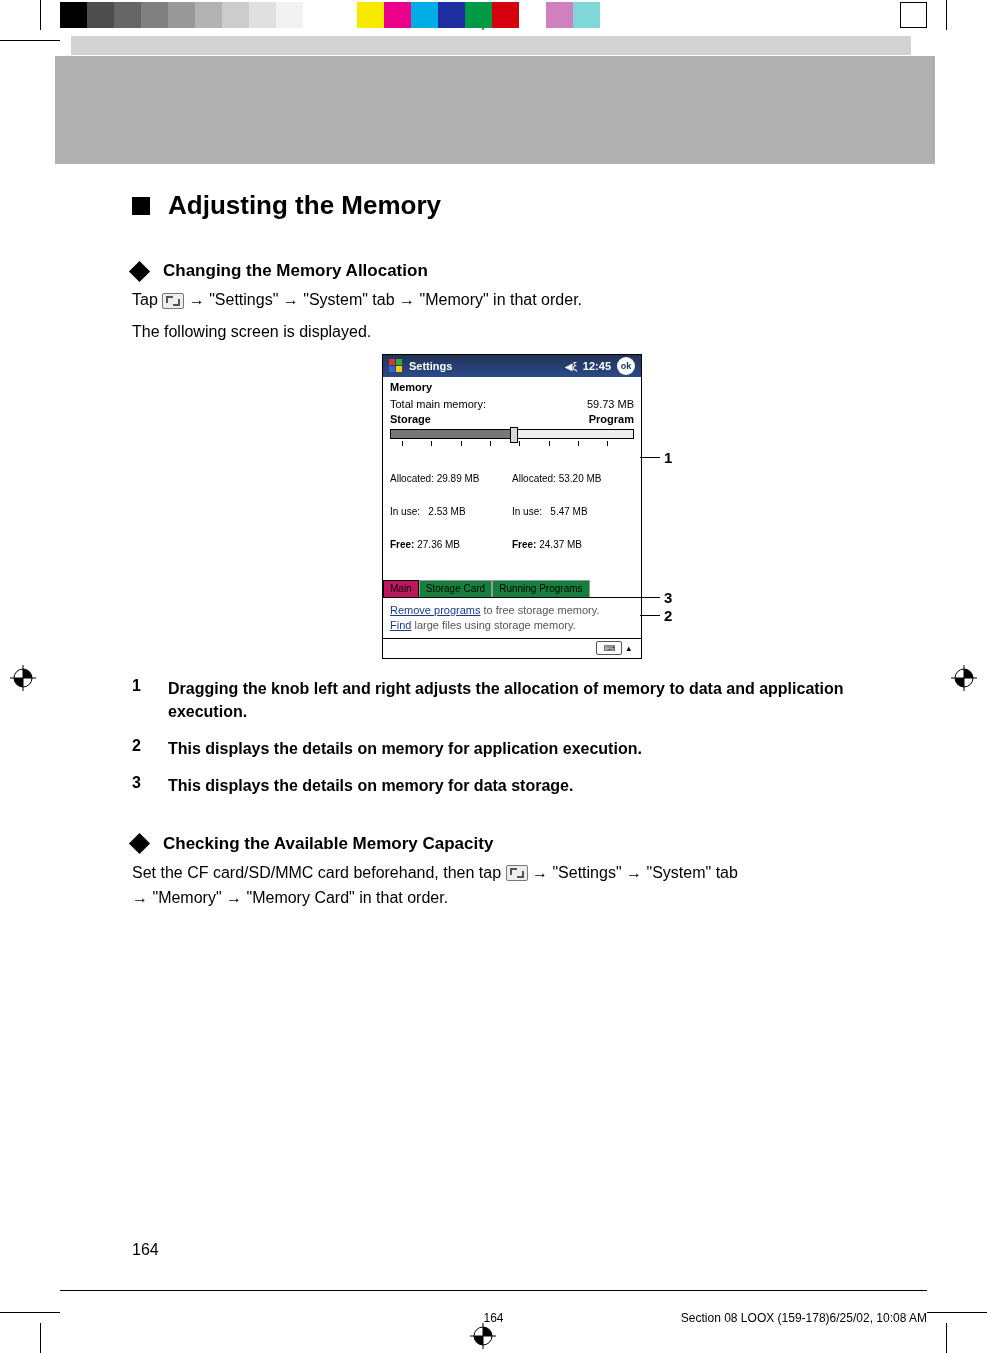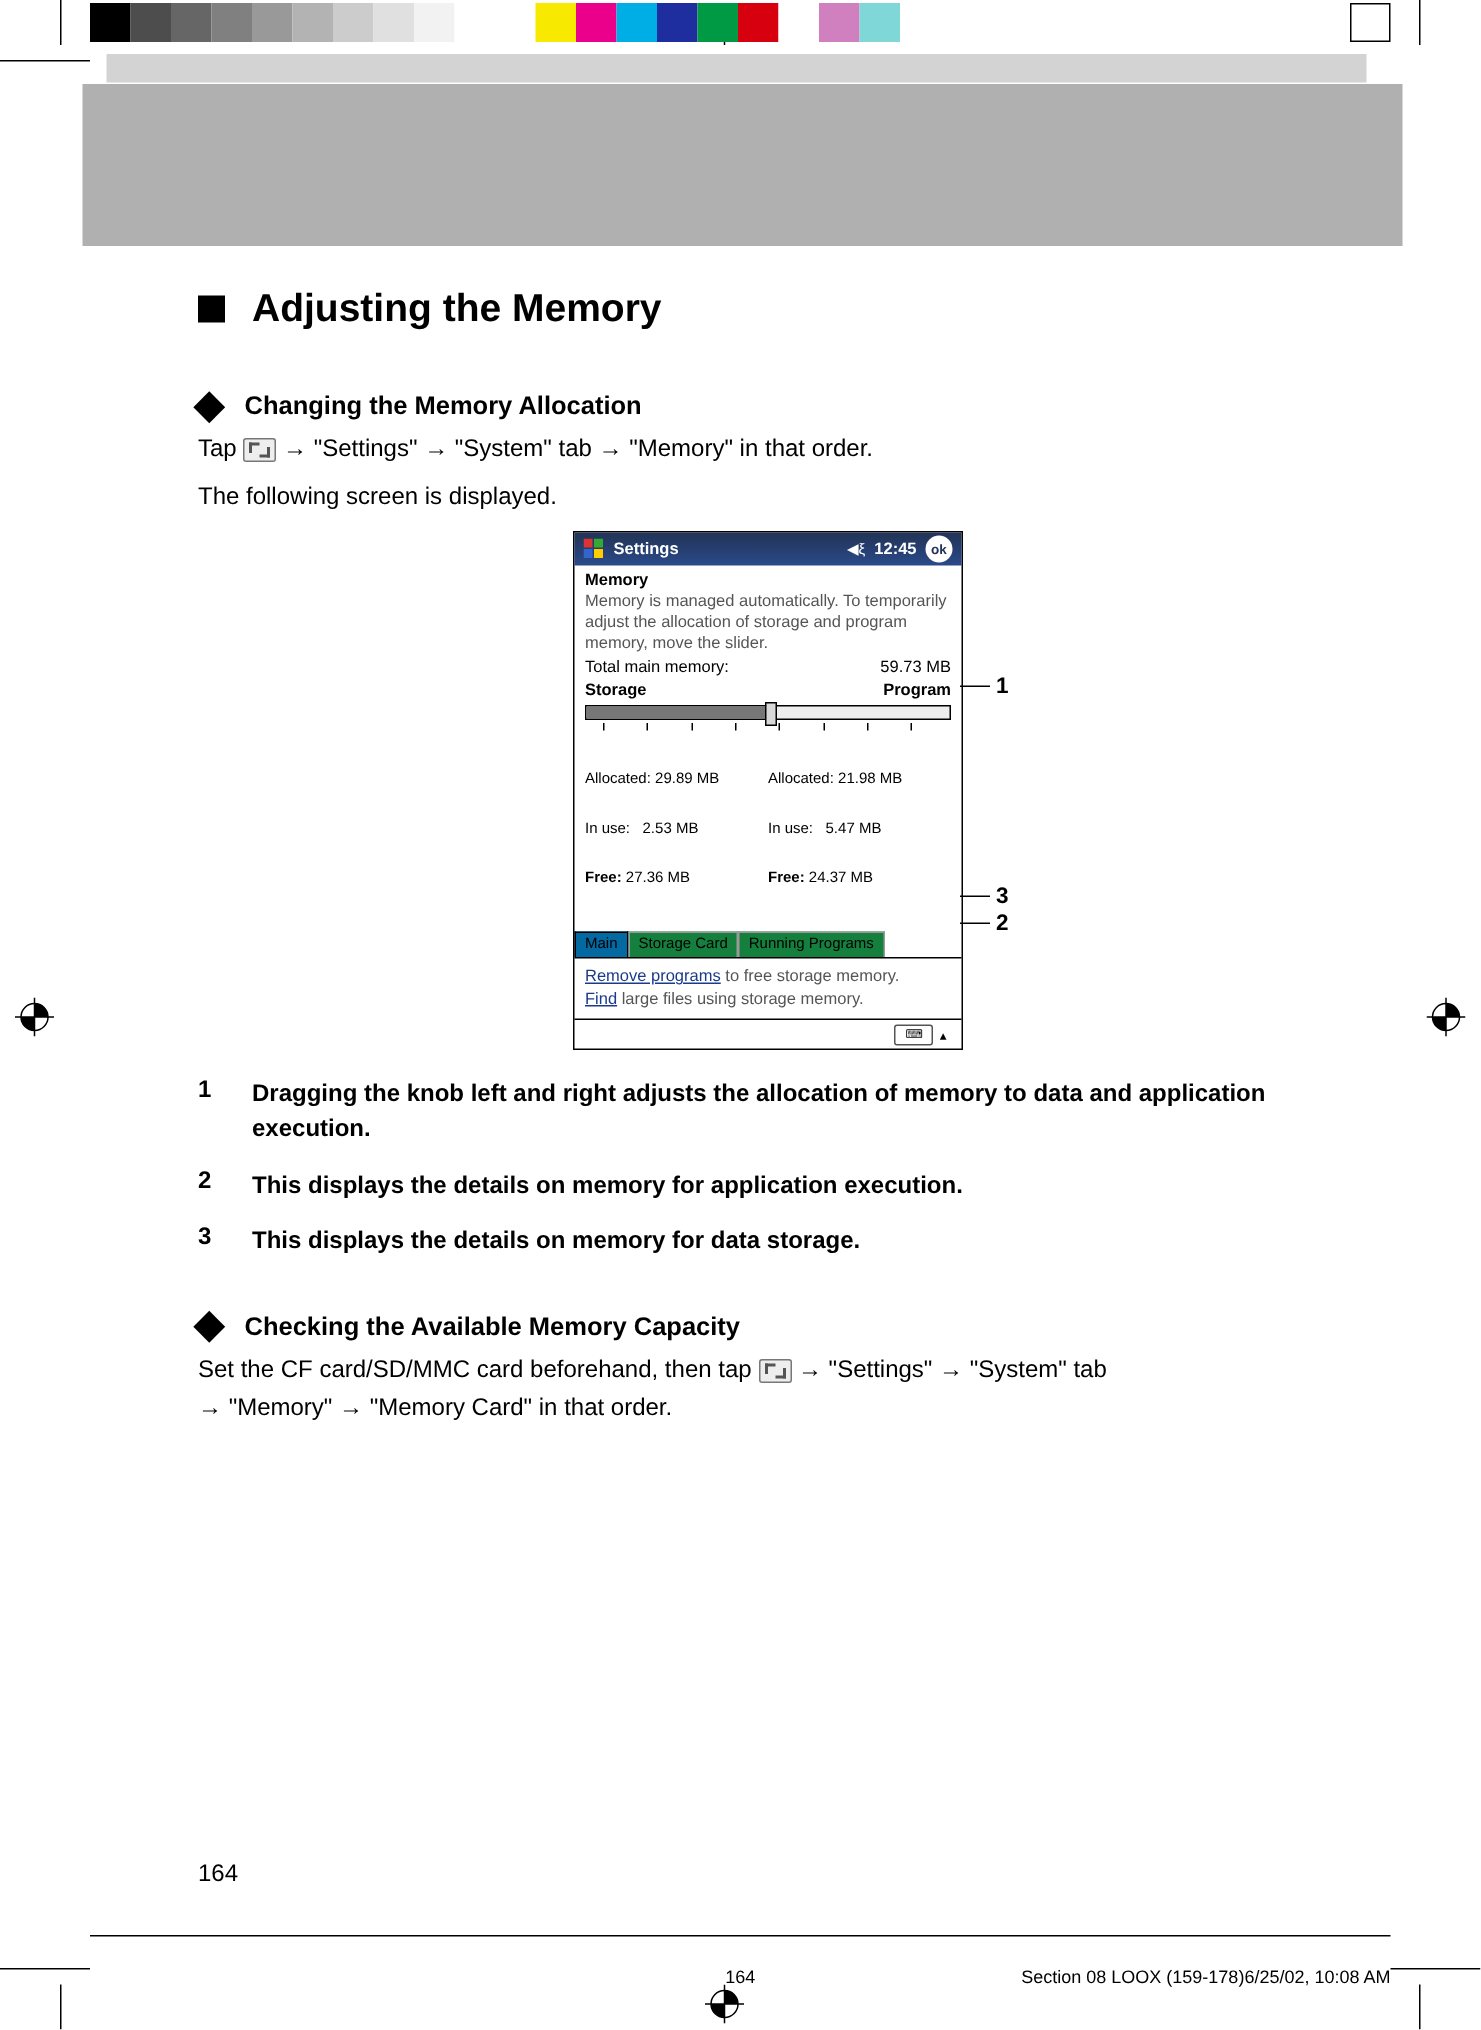--- a/index.html
+++ b/index.html
@@ -51,21 +51,21 @@
   .shot .sliderlabels { display:flex; justify-content:space-between; padding:0 7px; font-weight:bold; }
   .slider-track { position:relative; height:10px; margin:4px 7px 2px 7px; border:1px solid #000; background:#eee; }
   .slider-fill { position:absolute; left:0; top:0; bottom:0; width:50%; background:#777; }
   .slider-knob { position:absolute; left:49%; top:-3px; width:8px; height:16px; border:1px solid #000; background:#d8d8d8; }
   .ticks { height:8px; margin:0 7px; position:relative; }
   .ticks span { position:absolute; top:0; width:1px; height:5px; background:#000; }
   .statcols { display:flex; padding:2px 7px 6px 7px; }
   .statcols > div { flex:1; white-space: pre; text-align:left; font-size:10px; }
   .tabsrow { display:flex; align-items:flex-end; border-bottom:1px solid #000; height:20px; }
   .tab { padding:2px 6px 3px 6px; border:1px solid #999; border-bottom:none; background:#15803d; font-size:10px; }
-  .tab.active { background:#0369a1; border-color:#000; }
+  .tab.active { background:#be185d; border-color:#000; }
   .links { padding:5px 7px; color:#555; line-height:1.35; }
   .links u { color:#1a3a8a; }
   .sip { height:20px; border-top:1px solid #000; display:flex; justify-content:flex-end; align-items:center; padding-right:10px; }
   .kbd { width:26px; height:14px; border:1px solid #555; border-radius:2px; display:flex; align-items:center; justify-content:center; font-size:8px; }
 
   .callout-wrap { position:relative; width:320px; margin: 10px auto 12px auto; }
   .callout { position:absolute; font-weight:bold; font-size:15px; }
   .lead { position:absolute; height:1px; background:#000; }
 
   .section-gap { height: 22px; }
@@ -175,21 +175,20 @@
               <rect x="0" y="7" width="6" height="6" fill="#36c"></rect>
               <rect x="7" y="7" width="6" height="6" fill="#fc0"></rect>
             </svg>
         </span>
         <span class="tlabel">Settings</span>
         <span class="speaker">◀ξ</span>
         <span style="font-weight:bold;">12:45</span>
         <span class="okbtn">ok</span>
       </div>
       <div class="section-title">Memory</div>
-      <div class="desc">Memory is managed automatically. To temporarily adjust the allocation of storage and program memory, move the slider.</div>
       <div class="row2col">
         <span>Total main memory:</span>
         <span>59.73 MB</span>
       </div>
       <div class="sliderlabels">
         <span>Storage</span>
         <span>Program</span>
       </div>
       <div class="slider-track">
         <div class="slider-fill"></div>
@@ -205,21 +204,21 @@
           <span style="left:77%"></span>
           <span style="left:89%"></span>
       </div>
       <div class="statcols">
         <div>
           <div>Allocated: 29.89 MB</div>
           <div>In use:   2.53 MB</div>
           <div><b>Free:</b><span> 27.36 MB</span></div>
         </div>
         <div>
-          <div>Allocated: 21.98 MB</div>
+          <div>Allocated: 53.20 MB</div>
           <div>In use:   5.47 MB</div>
           <div><b>Free:</b><span> 24.37 MB</span></div>
         </div>
       </div>
       <div class="tabsrow">
         <div class="tab active">Main</div>
         <div class="tab">Storage Card</div>
         <div class="tab">Running Programs</div>
       </div>
       <div class="links">

